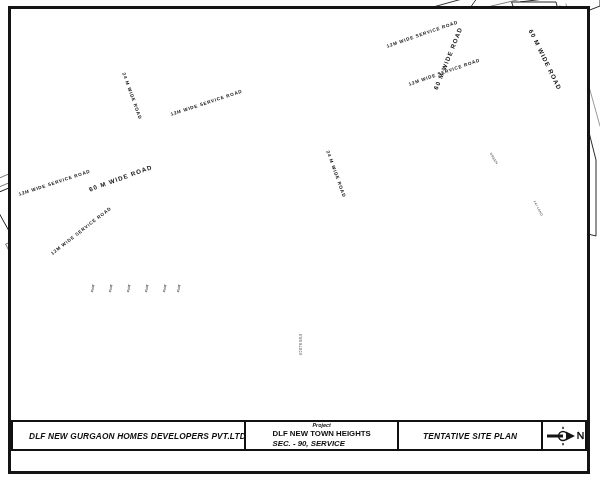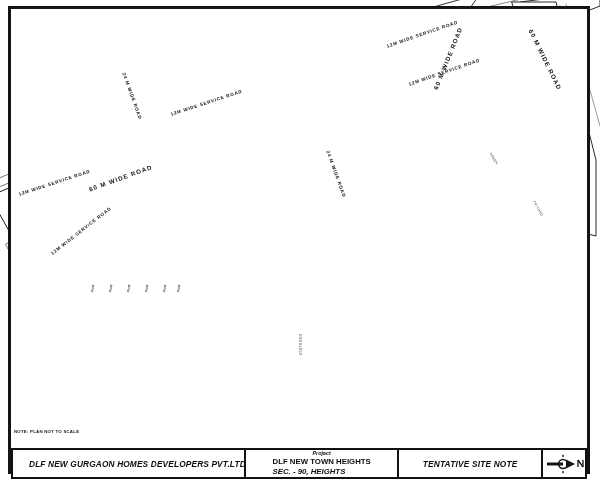--- a/index.html
+++ b/index.html
@@ -10,21 +10,21 @@
   #sheet{position:relative;width:600px;height:480px;background:#fff;}
 
   
   .frame{position:absolute;left:8px;top:6px;width:582px;height:468px;
          border:3px solid #141414;box-sizing:border-box;background:#fff;}
 
   
   .canvas{position:absolute;left:0;top:0;width:600px;height:480px;}
 
   
-  .titleblock{position:absolute;left:11px;top:448px;width:576px;height:31px;
+  .titleblock{position:absolute;left:11px;top:420px;width:576px;height:31px;
               border:2px solid #111;box-sizing:border-box;display:flex;background:#fff;}
   .tb-cell{border-right:2px solid #111;box-sizing:border-box;display:flex;
            align-items:center;height:100%;position:relative;}
   .tb-cell:last-child{border-right:none;}
   .cell-logo{width:233px;padding-left:9px;gap:7px;}
   .cell-proj{width:160px;flex-direction:column;align-items:center;justify-content:center;}
   .cell-title{width:150px;justify-content:center;}
   .cell-north{flex:1;justify-content:center;}
 
   .firm-name{font-size:8.3px;font-weight:bold;font-style:italic;
@@ -432,26 +432,26 @@
           <polygon points="13,7.5 15,11 11,11"></polygon>
         </g>
       </svg>
       <span class="firm-name">DLF  NEW GURGAON HOMES DEVELOPERS PVT.LTD</span>
     </div>
 
     <div class="tb-cell cell-proj">
       <div class="proj-inner">
         <span class="proj-label" style="align-self:center;">Project</span>
         <span class="proj-l1">DLF NEW TOWN HEIGHTS</span>
-        <span class="proj-l2">SEC. - 90, HEIGHTS</span>
+        <span class="proj-l2">SEC. - 90, SERVICE</span>
       </div>
     </div>
 
     <div class="tb-cell cell-title">
-      <span class="sheet-title">TENTATIVE SITE NOTE</span>
+      <span class="sheet-title">TENTATIVE SITE PLAN</span>
     </div>
 
     <div class="tb-cell cell-north">
       <svg width="42" height="20" viewBox="0 0 42 20">
         <circle cx="20" cy="10" r="4.4" fill="none" stroke="#151515" stroke-width="1.5"></circle>
         <line x1="4" y1="10" x2="20" y2="10" stroke="#151515" stroke-width="3"></line>
         <polygon points="32,10 23,5.4 23,14.6" fill="#151515"></polygon>
         <line x1="20" y1="3" x2="20" y2="0.8" stroke="#151515" stroke-width="1.4"></line>
         <line x1="20" y1="17" x2="20" y2="19.2" stroke="#151515" stroke-width="1.4"></line>
         <g stroke="#151515" stroke-width="1.3" fill="none">

